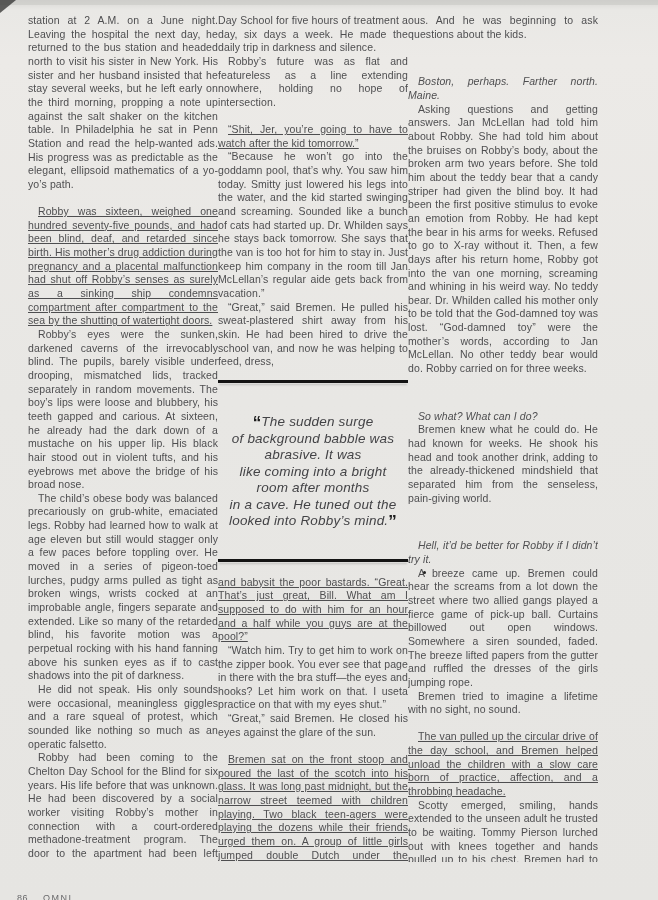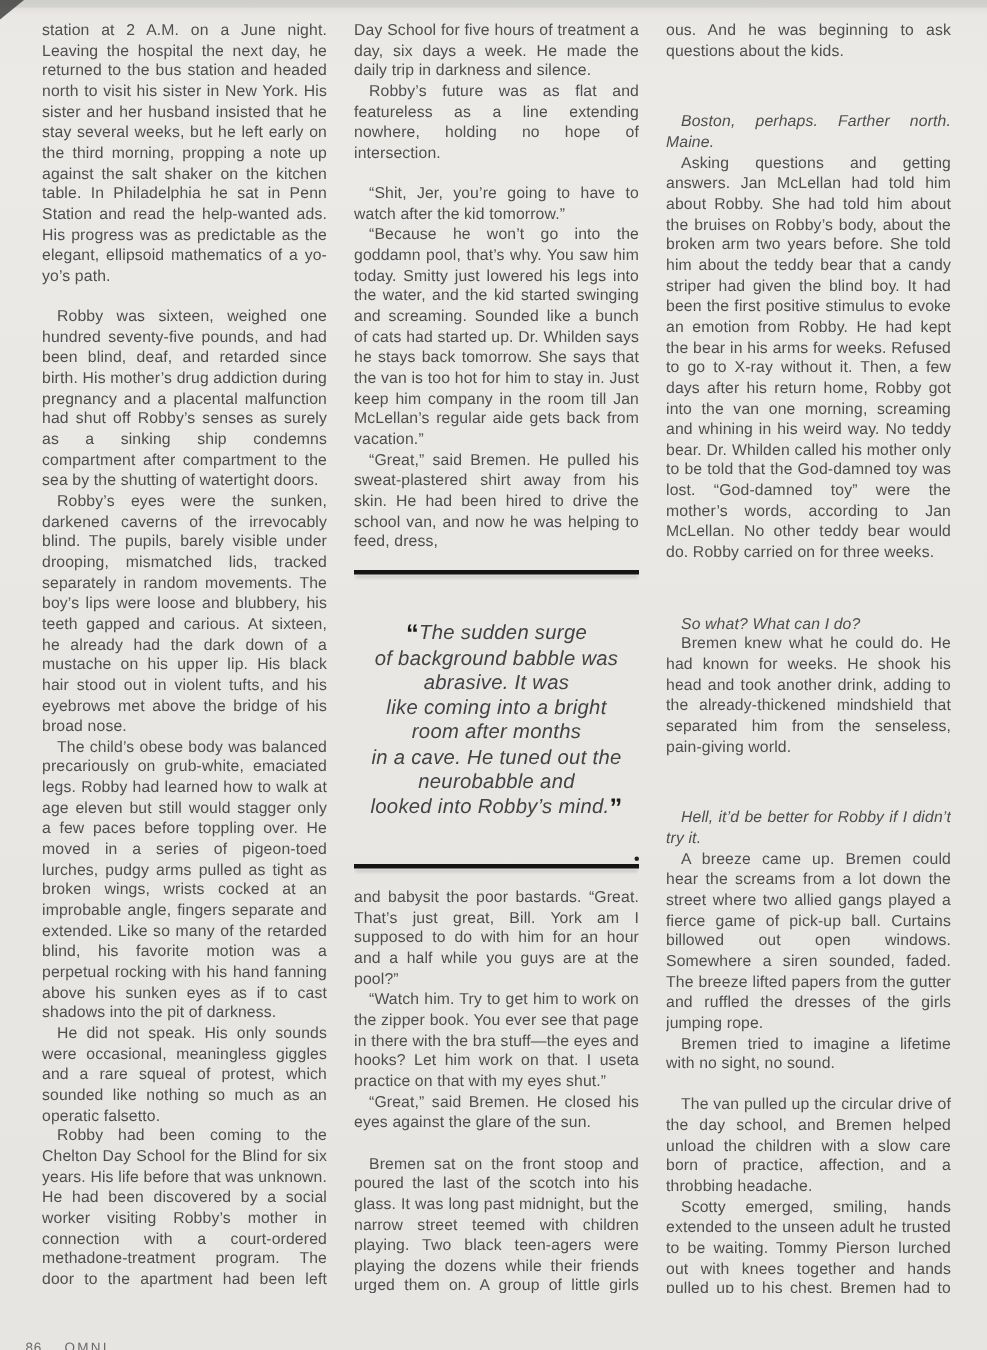--- a/index.html
+++ b/index.html
@@ -10,30 +10,30 @@
     color:#4e4e50;
   }
   .corner-artifact{
     position:absolute;top:0;left:0;width:0;height:0;
     border-top:13px solid #3a3a38;border-right:16px solid transparent;
     opacity:.8;
   }
   .top-edge{position:absolute;top:0;left:0;width:658px;height:5px;background:#c7c6c3;opacity:.55;}
   .columns{
     position:absolute;top:14px;left:28px;width:608px;height:848px;
-    display:flex;gap:18px;
+    display:flex;
   }
   .col{
     width:190px;height:848px;overflow:hidden;flex:0 0 auto;
     font-size:10.5px;line-height:13.65px;text-align:justify;
     letter-spacing:.1px;
   }
   .col p{margin:0;}
   .col p.indent{text-indent:10px;}
-  .col p.gap{margin-top:13.5px;}
+  .col p.gap{margin-top:13.5px;text-decoration:underline;}
   .col p .it, .col p.italic{font-style:italic;margin-top:34px;}
   .rule{
     height:3px;background:#141414;margin:11px 0 0 0;
     box-shadow:0 3px 2px -1px rgba(80,80,80,.35);
   }
   .pullquote{
     margin:31px 0 29px 0;text-align:center;
     font-size:13.5px;line-height:16.6px;font-style:italic;color:#434346;
     text-indent:0;letter-spacing:.2px;
   }
@@ -75,25 +75,24 @@
       <p class="indent">“Because he won’t go into the goddamn pool, that’s why. You saw him today. Smitty just lowered his legs into the water, and the kid started swinging and screaming. Sounded like a bunch of cats had started up. Dr. Whilden says he stays back tomorrow. She says that the van is too hot for him to stay in. Just keep him company in the room till Jan McLellan’s regular aide gets back from vacation.”</p>
       <p class="indent">“Great,” said Bremen. He pulled his sweat-plastered shirt away from his skin. He had been hired to drive the school van, and now he was helping to feed, dress,</p>
       <div class="rule"></div>
       <div class="pullquote">
         <span class="qline"><span class="qmark">“</span>The sudden surge</span>
         <span class="qline">of background babble was</span>
         <span class="qline">abrasive. It was</span>
         <span class="qline">like coming into a bright</span>
         <span class="qline">room after months</span>
         <span class="qline">in a cave. He tuned out the</span>
-        <span class="qline">neurobabble and</span>
         <span class="qline">looked into Robby’s mind.<span class="qmark">”</span></span>
       </div>
       <div class="rule"></div>
-      <p class=" gap">and babysit the poor bastards. “Great. That’s just great, Bill. York am I supposed to do with him for an hour and a half while you guys are at the pool?”</p>
+      <p class=" gap">and babysit the poor bastards. “Great. That’s just great, Bill. What am I supposed to do with him for an hour and a half while you guys are at the pool?”</p>
       <p class="indent">“Watch him. Try to get him to work on the zipper book. You ever see that page in there with the bra stuff—the eyes and hooks? Let him work on that. I useta practice on that with my eyes shut.”</p>
       <p class="indent">“Great,” said Bremen. He closed his eyes against the glare of the sun.</p>
       <p class="indent gap">Bremen sat on the front stoop and poured the last of the scotch into his glass. It was long past midnight, but the narrow street teemed with children playing. Two black teen-agers were playing the dozens while their friends urged them on. A group of little girls jumped double Dutch under the streetlamp. Insects milled in the light and seemed to dance to the girls’ singing. Adults sat on the steps of identical rowhouses and watched one another dully. No one moved much. It was very hot.</p>
     </div>
   <div class="col" id="col3">
       <p class="">ous. And he was beginning to ask questions about the kids.</p>
       <p class="indent italic">Boston, perhaps. Farther north. Maine.</p>
       <p class="indent">Asking questions and getting answers. Jan McLellan had told him about Robby. She had told him about the bruises on Robby’s body, about the broken arm two years before. She told him about the teddy bear that a candy striper had given the blind boy. It had been the first positive stimulus to evoke an emotion from Robby. He had kept the bear in his arms for weeks. Refused to go to X-ray without it. Then, a few days after his return home, Robby got into the van one morning, screaming and whining in his weird way. No teddy bear. Dr. Whilden called his mother only to be told that the God-damned toy was lost. “God-damned toy” were the mother’s words, according to Jan McLellan. No other teddy bear would do. Robby carried on for three weeks.</p>
       <p class="indent italic">So what? What can I do?</p>
       <p class="indent">Bremen knew what he could do. He had known for weeks. He shook his head and took another drink, adding to the already-thickened mindshield that separated him from the senseless, pain-giving world.</p>

